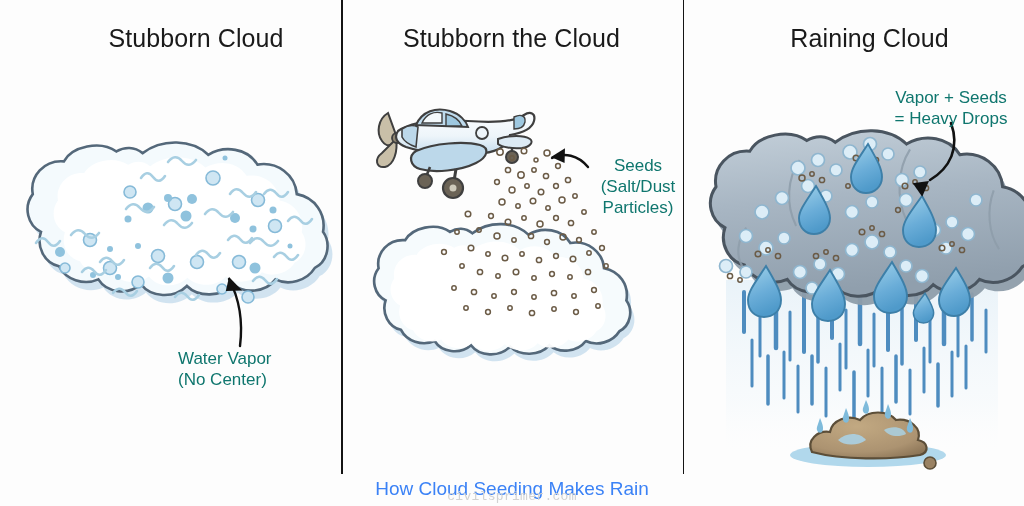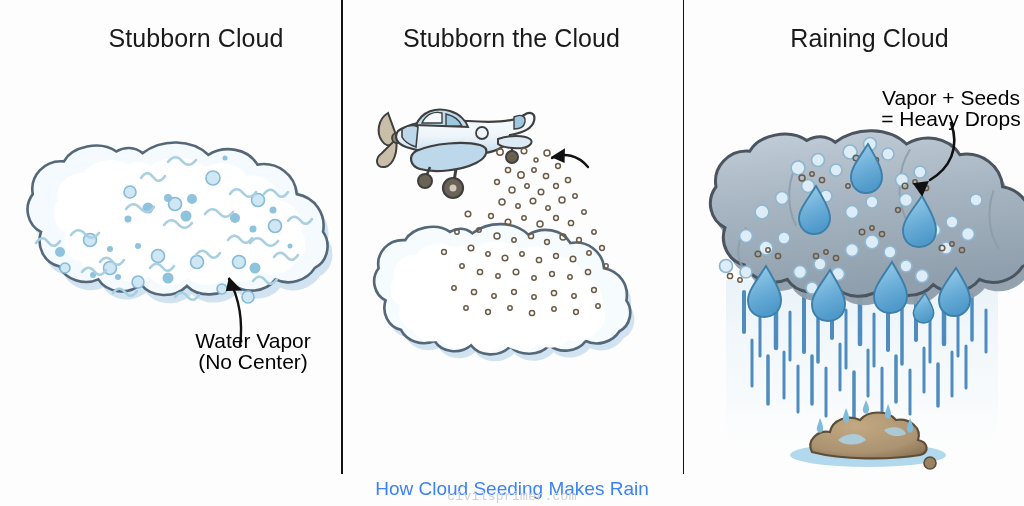--- a/index.html
+++ b/index.html
@@ -57,26 +57,26 @@
     width: 1024px;
     text-align: center;
     font-size: 13px;
     font-family: Liberation Mono, monospace;
     color: #d2d2d2;
     letter-spacing: 0.3px;
   }
 
   .annot {
     position: absolute;
-    font-size: 21px;
+    font-size: 17px;
     line-height: 21px;
-    color: #000000;
+    color: #0f766e;
     white-space: pre-line;
   }
-  #annot-vapor    { left: 178px; top: 330px; width: 150px; text-align: center; }
+  #annot-vapor    { left: 178px; top: 348px; width: 150px; text-align: left; }
   #annot-seeds    { left: 592px; top: 155px; width: 92px;  text-align: center; }
   #annot-heavy    { left: 878px; top: 87px;  width: 146px; text-align: center; }
 
   .svg-layer {
     position: absolute;
     left: 0;
     top: 0;
   }
 </style>
 </head>
@@ -492,19 +492,22 @@
 
       <g>
         <path d="M951,123 C 960,148 950,168 930,180" fill="none" stroke="#111111" stroke-width="2.6" stroke-linecap="round"></path>
         <path d="M929,181 l 17,-2 l -7,15 Z" fill="#111111" transform="rotate(120 929 181)"></path>
       </g>
     </g>
   </svg>
 
   <div class="annot" id="annot-vapor">Water Vapor
 (No Center)</div>
+  <div class="annot" id="annot-seeds">Seeds
+(Salt/Dust
+Particles)</div>
   <div class="annot" id="annot-heavy">Vapor + Seeds
 = Heavy Drops</div>
 
   <div class="caption">How Cloud Seeding Makes Rain</div>
   <div class="watermark">civilsprimer.com</div>
 
 </div>
 
 </body></html>

